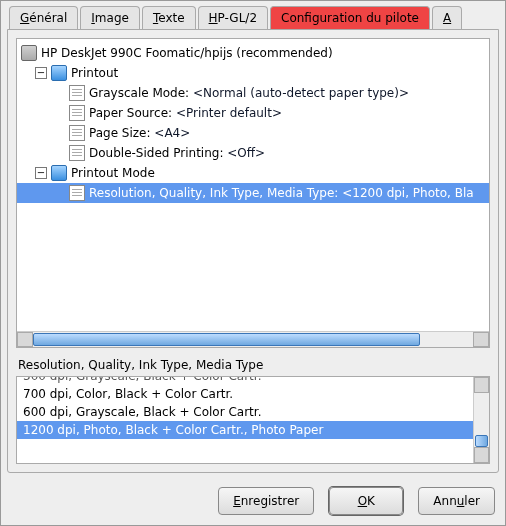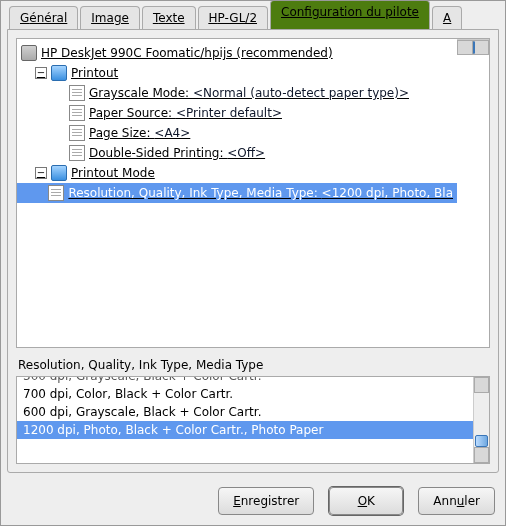--- a/index.html
+++ b/index.html
@@ -21,58 +21,56 @@
     display: flex;
     flex-direction: column;
   }
   .tabstrip {
     display: flex;
     align-items: flex-end;
     height: 28px;
     padding: 2px 8px 0 8px;
     gap: 0;
     overflow: hidden;
-    text-decoration: underline;
   }
   .tab {
     border: 1px solid #aaa;
     border-bottom: none;
     background: #e5e5e5;
     padding: 4px 10px;
     border-radius: 4px 4px 0 0;
     margin-right: 2px;
     cursor: default;
     white-space: nowrap;
   }
   .tab.active {
-    background: #4d7c0f;
+    background: #ef4444;
     position: relative;
     top: 1px;
-    padding-bottom: 11px;
+    padding-bottom: 5px;
   }
   .tab .ul { text-decoration: underline; }
   .panel {
     border: 1px solid #aaa;
     margin: 0 6px 6px 6px;
     padding: 8px;
     flex: 1 1 auto;
     display: flex;
     flex-direction: column;
     min-height: 0;
     border-radius: 0 0 3px 3px;
     background: #eeeeee;
   }
   .tree-wrap {
     flex: 1 1 auto;
     min-height: 0;
     border: 1px solid #aaa;
     background: #fff;
     display: flex;
-    flex-direction: row;
-    text-decoration: underline;
+    flex-direction: column;
   }
   .tree {
     flex: 1 1 auto;
     overflow: hidden;
     padding: 4px 0;
     white-space: nowrap;
   }
   .node { display: flex; align-items: center; height: 20px; padding-right: 4px; }
   .indent { display: inline-block; }
   .twist {
@@ -98,21 +96,21 @@
     background: #fff; border: 1px solid #888;
     position: relative;
   }
   .icon-doc::before {
     content:""; position:absolute; left:2px; right:2px; top:3px; height:1px; background:#aaa;
     box-shadow: 0 3px 0 #aaa, 0 6px 0 #aaa;
   }
   .node-label { white-space: nowrap; }
   .val { color: #0f172a; }
   .node.sel {
-    background: #5f98ee; color: #fff; justify-content: space-between;
+    background: #5f98ee; color: #fff;
   }
   .node.sel::after {
     content:""; position:absolute; right:0;
   }
   .node.sel .val { color: #fff; }
   .h-scroll {
     height: 16px; background: #e8e8e8; border-top: 1px solid #ccc;
     display: flex; align-items: stretch;
   }
   .h-scroll .btn { width:16px; background:#d8d8d8; border:1px solid #aaa; }

